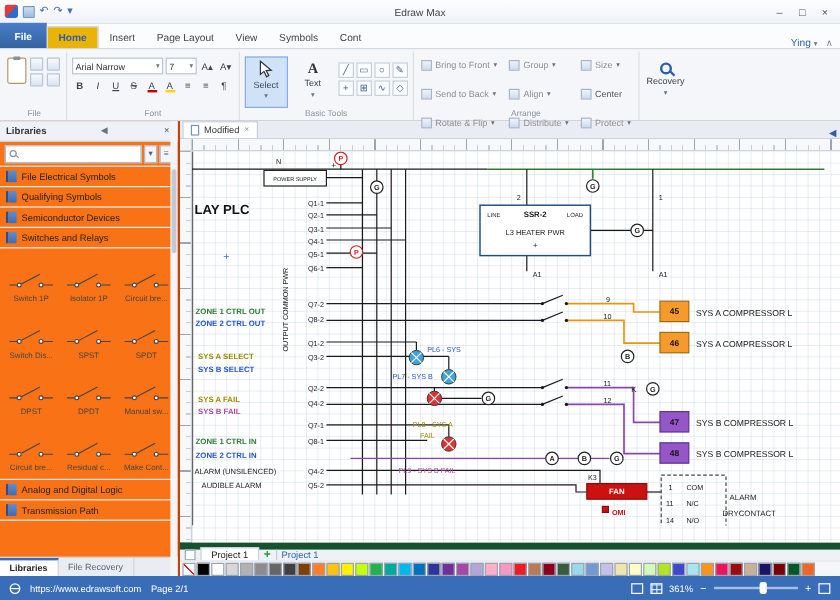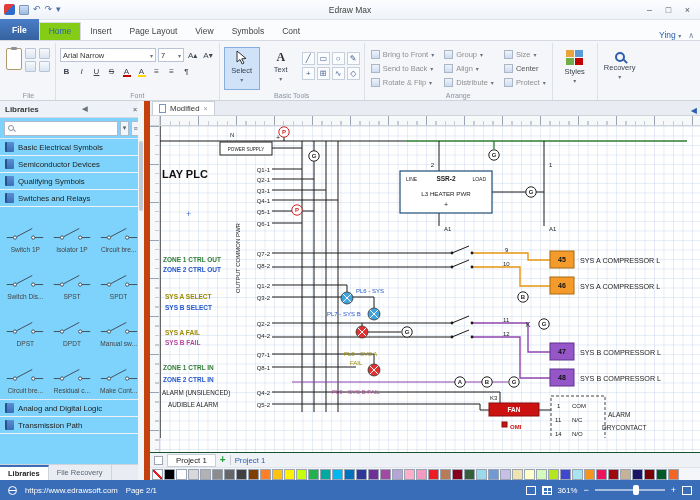--- a/index.html
+++ b/index.html
@@ -13,21 +13,21 @@
   .qbtn{font-size:9px;color:#4a6ea9;cursor:default;line-height:1}
   .qicon{width:10px;height:10px;border:1px solid #7d95bd;background:linear-gradient(#cfe0f5,#9dbbe0);border-radius:1px}
   .title{position:absolute;left:0;right:0;text-align:center;font-size:8.5px;color:#444}
   .winbtns{margin-left:auto;display:flex;gap:2px;z-index:2}
   .winbtn{width:17px;height:14px;text-align:center;line-height:14px;font-size:9px;color:#555}
 
   
   .tabrow{height:21px;background:#fbfcfe;display:flex;align-items:flex-end;border-bottom:1px solid #d5dae2;position:relative}
   .tab{padding:3px 9px 4px;font-size:8.5px;color:#444;cursor:default}
   .tab.file{background:linear-gradient(#4a7ec9,#35629f);color:#fff;font-weight:bold;padding:4px 12px;height:21px;display:flex;align-items:center}
-  .tab.active{background:#84cc16;color:#2b5fad;border:1px solid #d5dae2;border-bottom:none;font-weight:normal}
+  .tab.active{background:#eab308;color:#2b5fad;border:1px solid #d5dae2;border-bottom:none;font-weight:bold}
   .tabrow-right{margin-left:auto;display:flex;align-items:center;gap:7px;padding-right:6px}
   .user{color:#2b5fad;font-size:8.5px}
   .collapse{color:#7a8699;font-size:8px}
 
   
   .ribbon{height:60px;background:#f4f6f9;border-bottom:1px solid #cfd4db;display:flex;align-items:stretch;padding:2px 2px 0}
   .rgroup{position:relative;border-right:1px solid #dde1e7;padding:2px 4px 13px;display:flex;align-items:flex-start}
   .glabel{position:absolute;bottom:1px;left:0;right:0;text-align:center;font-size:7px;color:#8a93a1}
   .icon-sq{width:11px;height:11px;border:1px solid #b9c4d4;background:linear-gradient(#f8fafc,#d9e4f2);border-radius:1px}
   .g-file .cols{display:flex;gap:3px;align-items:flex-start;padding-top:3px}
@@ -44,33 +44,33 @@
   .mbtn b{font-weight:bold}.mbtn i{font-style:italic}.mbtn u{text-decoration:underline}.mbtn s{text-decoration:line-through}
   .colorbar{display:inline-block;width:8px;height:2px;margin-top:8px;position:absolute}
   .ab{position:relative}
   .basicgrp{display:flex;gap:3px;padding-top:2px}
   .bigbtn{width:36px;height:43px;display:flex;flex-direction:column;align-items:center;justify-content:flex-start;gap:1px;border:1px solid transparent;padding-top:2px}
   .bigbtn.selected{background:#cfe2f7;border-color:#88aee0}
   .bb-label{font-size:7.5px;color:#3c4450}
   .minigrid{display:grid;grid-template-columns:repeat(4,13px);grid-auto-rows:13px;gap:2px;padding-top:5px}
   .tbtn{border:1px solid #c6cfdc;background:#fbfcfe;display:flex;align-items:center;justify-content:center;font-size:8px;color:#44618f}
   .arrgrp{display:flex;gap:6px;padding-top:3px}
-  .acol{display:flex;flex-direction:column;gap:2px}
+  .acol{display:flex;flex-direction:column;gap:12px}
   .abtn{display:flex;align-items:center;gap:3px;height:12px;font-size:7.5px;color:#8f8f8f;padding:0 2px}
   .aicon{width:9px;height:9px;border:1px solid #aab6c6;background:linear-gradient(#eef3fa,#cddcf0)}
   .styles-icon{width:18px;height:16px;display:grid;grid-template-columns:8px 8px;grid-auto-rows:7px;gap:1px;margin-top:2px}
   .styles-icon span{display:block}
   .mag{width:10px;height:10px;border:2px solid #2b5fad;border-radius:50%;position:relative;margin-top:4px}
   .mag::after{content:"";position:absolute;width:6px;height:2px;background:#2b5fad;transform:rotate(45deg);right:-5px;bottom:-2px}
 
   
   .main{flex:1;display:flex;min-height:0}
 
   
-  .sidebar{width:150px;border-right:6px solid #c2410c;display:flex;flex-direction:column;background:#7dd3fc;position:relative}
+  .sidebar{width:150px;border-right:2px solid #c2410c;display:flex;flex-direction:column;background:#f97316;position:relative}
   .sb-head{height:17px;background:#eef2f8;border-bottom:1px solid #d5dae2;display:flex;align-items:center;padding:0 5px;font-size:8px;color:#333;font-weight:bold}
   .sb-head .hbtn{margin-left:auto;color:#6a7381;font-size:7px;padding:0 2px}
   .sb-search{height:21px;display:flex;align-items:center;gap:2px;padding:2px 4px;border-bottom:1px solid #e3e7ee}
   .searchbox{flex:1;height:15px;border:1px solid #aebacc;background:#fff;display:flex;align-items:center;padding:0 3px;gap:3px}
   .maglass{width:6px;height:6px;border:1px solid #8a93a1;border-radius:50%;position:relative;flex:none}
   .maglass::after{content:"";position:absolute;width:3px;height:1px;background:#8a93a1;transform:rotate(45deg);right:-3px;bottom:-1px}
   .searchbox input{border:none;outline:none;flex:1;font-size:7.5px;min-width:0}
   .sbtn{width:15px;height:15px;border:1px solid #aebacc;background:#f2f5f9;display:flex;align-items:center;justify-content:center;font-size:7px;color:#55master60}
   .sbtn{color:#556070}
   .sb-list{flex:1;overflow:hidden;position:relative}
@@ -96,21 +96,21 @@
   .doc-scroll{margin-left:auto;color:#2b5fad;font-size:8px;padding-right:3px}
   .rulerrow{height:10px;display:flex}
   .ruler-corner{width:10px;height:10px;background:#f2f4f7;border-right:1px solid #cfd4db;border-bottom:1px solid #cfd4db}
   .ruler-h{flex:1;height:10px;background:#f7f8fa;border-bottom:1px solid #cfd4db;background-image:repeating-linear-gradient(90deg,#9aa4b2 0 1px,transparent 1px 38px),repeating-linear-gradient(90deg,#c6ccd6 0 1px,transparent 1px 9.5px);background-size:100% 9px,100% 4px;background-position:bottom left,bottom left;background-repeat:repeat-x,repeat-x}
   .canvasrow{flex:1;display:flex;min-height:0}
   .ruler-v{width:10px;background:#f7f8fa;border-right:1px solid #cfd4db;background-image:repeating-linear-gradient(180deg,#9aa4b2 0 1px,transparent 1px 38px),repeating-linear-gradient(180deg,#c6ccd6 0 1px,transparent 1px 9.5px);background-size:9px 100%,4px 100%;background-position:top right,top right;background-repeat:repeat-y,repeat-y}
   .canvas{flex:1;position:relative;background-color:#fff;background-image:linear-gradient(to right,rgba(140,170,210,.22) 1px,transparent 1px),linear-gradient(to bottom,rgba(140,170,210,.22) 1px,transparent 1px);background-size:9.5px 9.5px;overflow:hidden}
   .canvas svg{display:block;font-family:"Liberation Sans",sans-serif}
 
   
-  .sheetbar{height:15px;background:#eef1f6;border-top:1px solid #14532d;display:flex;align-items:center;gap:4px;padding:0 4px;font-size:7.8px}
+  .sheetbar{height:15px;background:#eef1f6;border-top:6px solid #14532d;display:flex;align-items:center;gap:4px;padding:0 4px;font-size:7.8px}
   .sheet-icon{width:9px;height:9px;border:1px solid #9aa4b2;background:#fff}
   .sheettab{background:#fff;border:1px solid #c8cdd6;padding:0 8px;height:13px;display:flex;align-items:center;color:#222}
   .addsheet{color:#1f9d3a;font-weight:bold;font-size:10px;line-height:1}
   .sheetdiv{width:1px;height:10px;background:#c8cdd6}
   .sheet2{color:#2b5fad}
   .palette{height:13px;display:flex;align-items:center;background:#f4f6f9;border-top:1px solid #dfe3ea;padding:0 2px;overflow:hidden}
   .swatch{width:11px;height:11px;border:1px solid #9aa4b2;margin-right:1px;flex:none}
   .swatch.none{background:#fff;position:relative;background-image:linear-gradient(45deg,transparent 44%,#e02020 44%,#e02020 56%,transparent 56%)}
   .fillrow{height:14px;background:#f7f9fb;border-top:1px solid #e2e6ec;display:flex;align-items:center;gap:4px;padding:0 6px;font-size:7.8px;color:#333}
   .fillswatch{width:10px;height:8px;background:#fff;border:1px solid #9aa4b2}
@@ -171,21 +171,21 @@
           <span class="icon-sq"></span>
           <span class="icon-sq"></span>
         </div>
       </div>
       <div class="glabel">File</div>
     </div>
 
     <div class="rgroup">
       <div class="fontgrp">
         <div class="fontrow">
-          <div class="combo" style="width:96px">
+          <div class="combo" style="width:76px">
               <span class="cv">Arial Narrow</span>
               <span class="caret">▾</span>
             </div>
           <div class="combo" style="width:26px">
               <span class="cv">7</span>
               <span class="caret">▾</span>
             </div>
           <span class="mbtn">A▴</span>
           <span class="mbtn">A▾</span>
         </div>
@@ -301,32 +301,20 @@
           <div class="abtn">
               <span class="aicon"></span>
               <span>Protect</span>
               <span class="acaret">▾</span>
             </div>
         </div>
       </div>
       <div class="glabel">Arrange</div>
     </div>
 
-    <div class="rgroup">
-      <div class="bigbtn">
-        <span class="styles-icon">
-            <span style="background:#e8a33d"></span>
-            <span style="background:#5b9bd5"></span>
-            <span style="background:#70ad47"></span>
-            <span style="background:#c00000"></span>
-          </span>
-        <span class="bb-label">Styles</span>
-        <span class="bb-caret">▾</span>
-      </div>
-    </div>
 
     <div class="rgroup" style="border-right:none">
       <div class="bigbtn">
         <span class="mag"></span>
         <span class="bb-label">Recovery</span>
         <span class="bb-caret">▾</span>
       </div>
     </div>
   </div>
 
@@ -342,29 +330,29 @@
         <div class="searchbox">
           <span class="maglass"></span>
           <input value="" style="">
         </div>
         <span class="sbtn">▾</span>
         <span class="sbtn">≡</span>
       </div>
       <div class="sb-list">
           <div class="lib-row">
             <span class="book"></span>
-            <span>Basic Electrical Symbols</span>
+            <span>File Electrical Symbols</span>
+          </div>
+          <div class="lib-row">
+            <span class="book"></span>
+            <span>Qualifying Symbols</span>
           </div>
           <div class="lib-row">
             <span class="book"></span>
             <span>Semiconductor Devices</span>
-          </div>
-          <div class="lib-row">
-            <span class="book"></span>
-            <span>Qualifying Symbols</span>
           </div>
           <div class="lib-row">
             <span class="book"></span>
             <span>Switches and Relays</span>
           </div>
           <div class="sym-grid">
             <div class="sym">
               <svg class="symglyph" viewBox="0 0 44 26">
                 <line x1="2" y1="18" x2="9" y2="18"></line>
                 <circle cx="11" cy="18" r="1.8"></circle>

